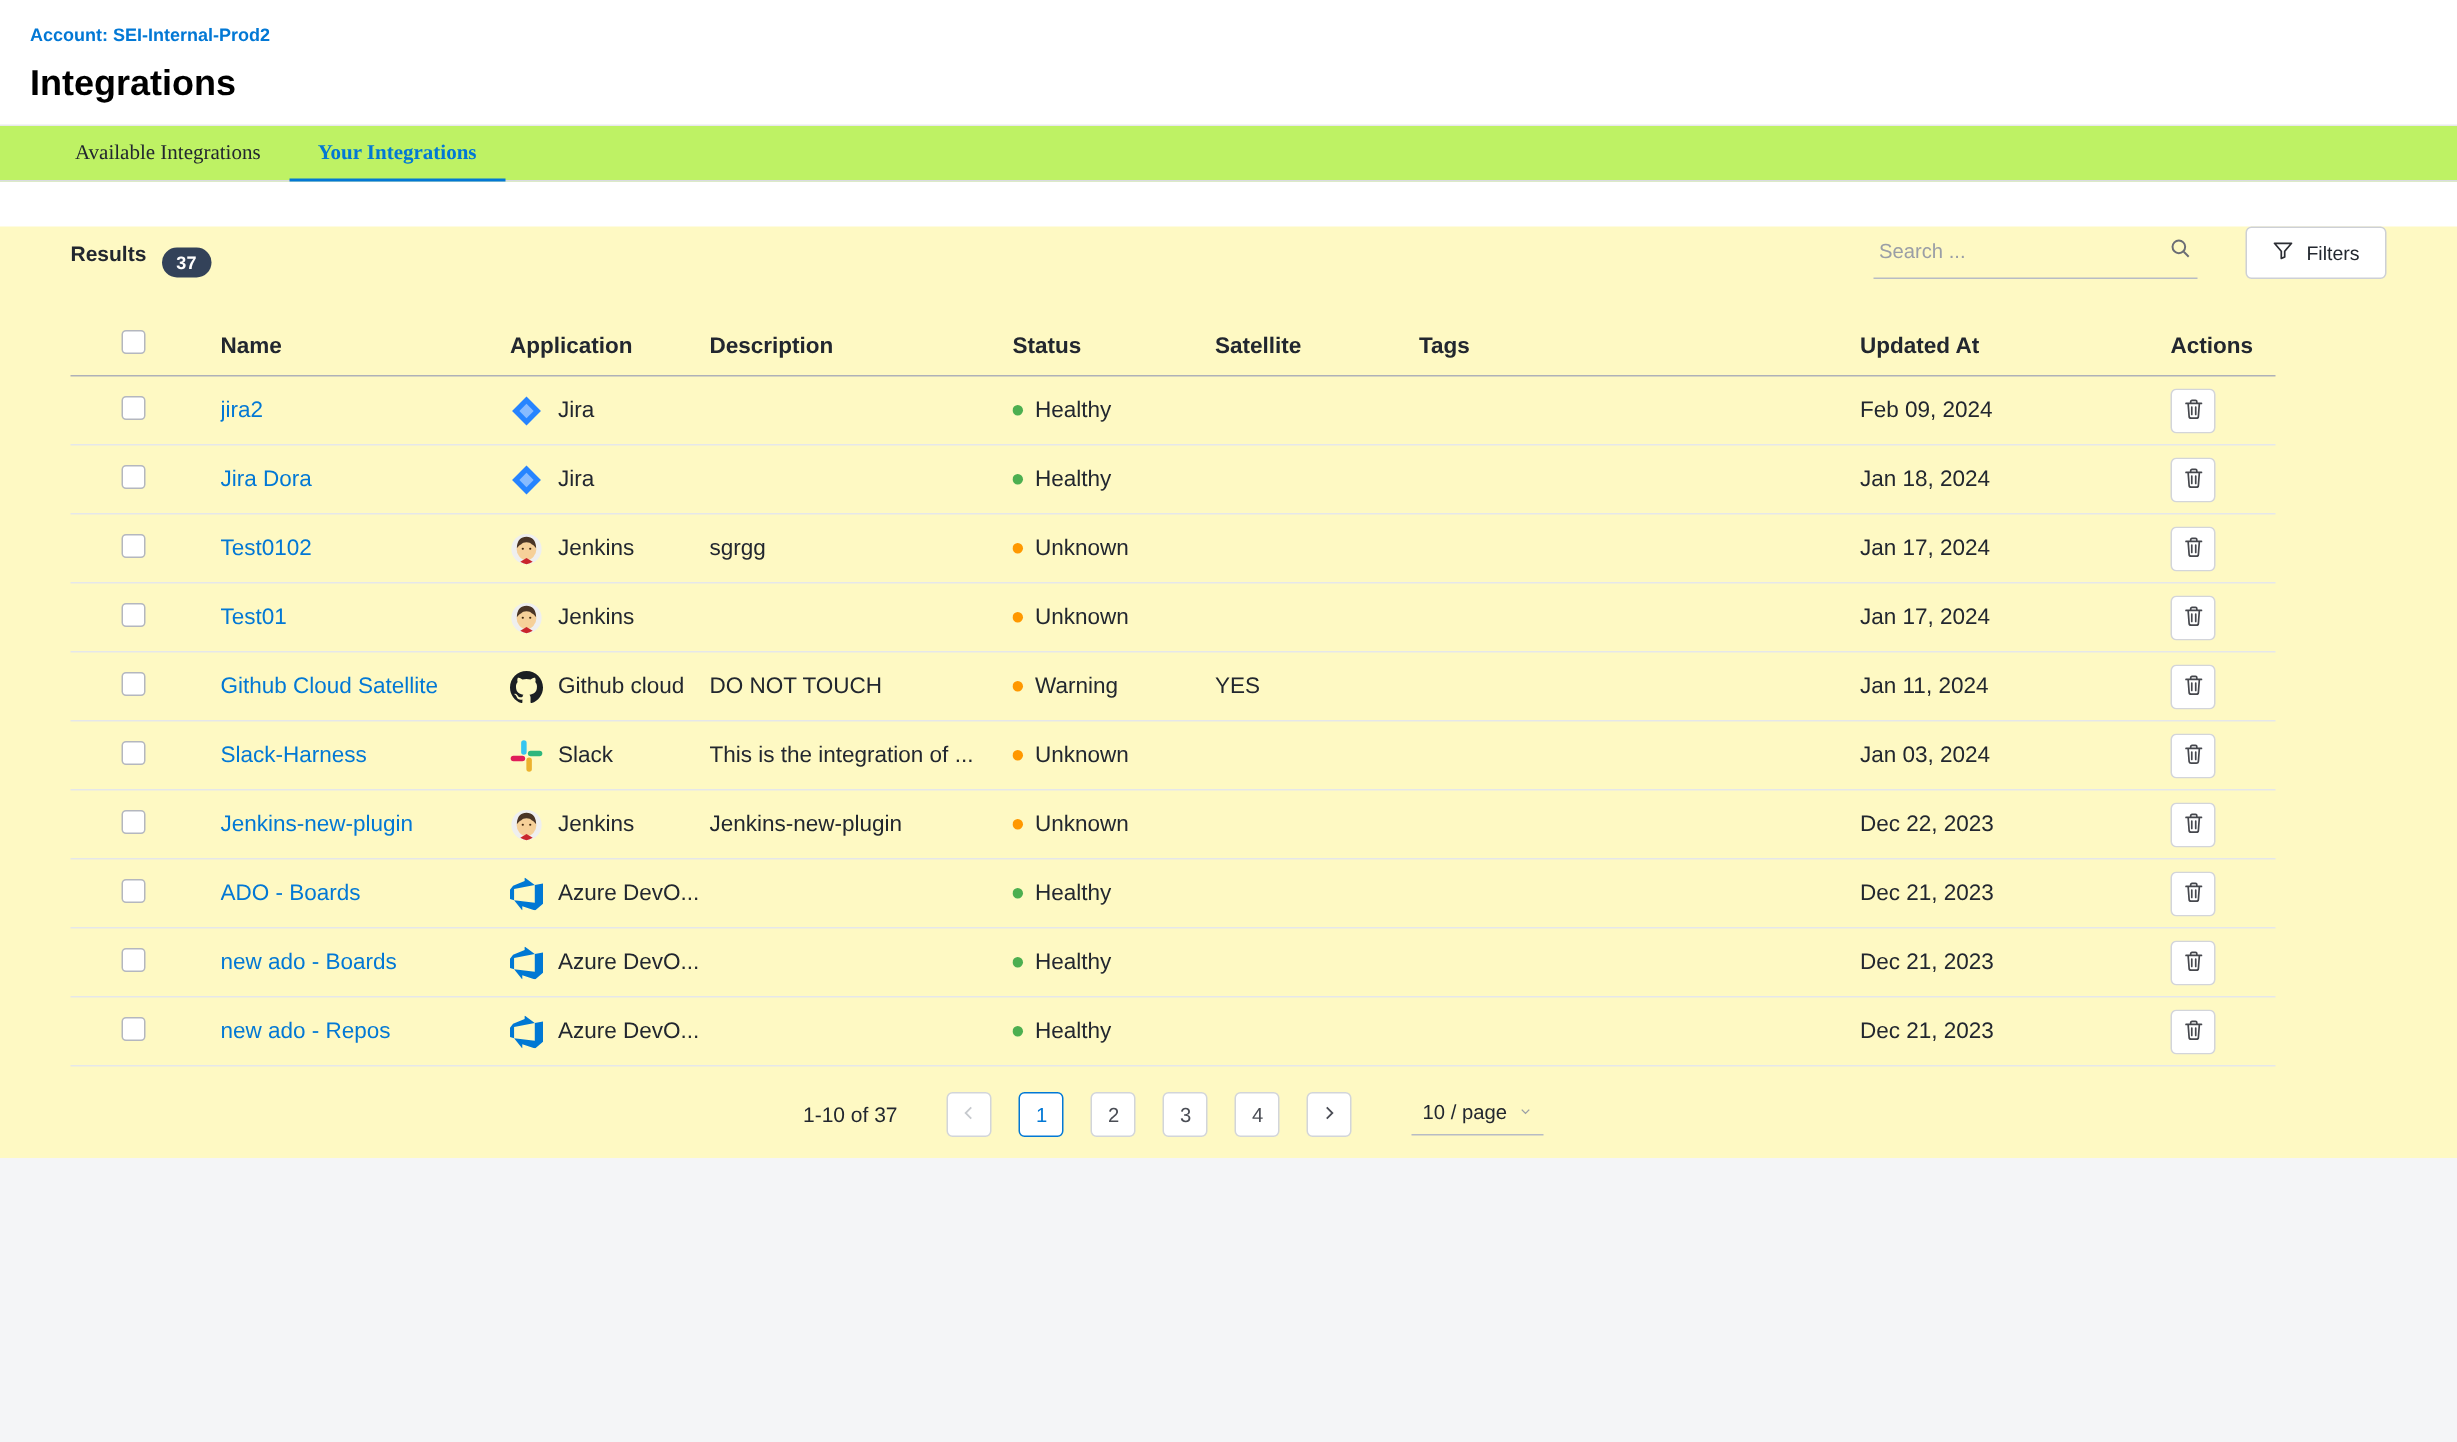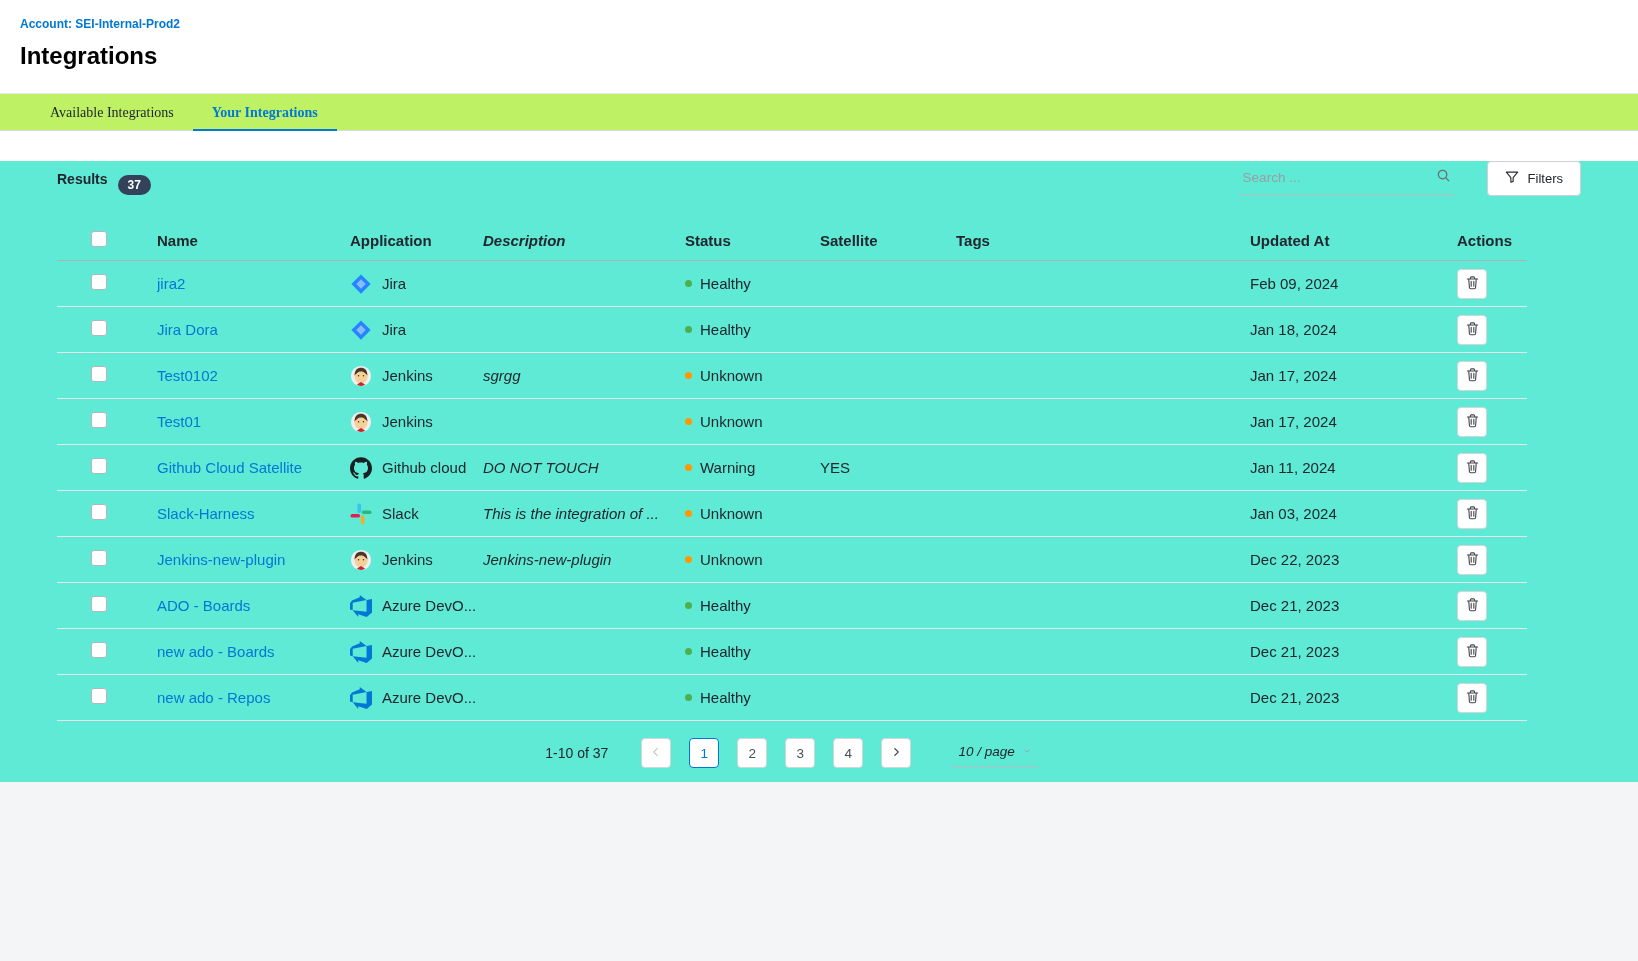--- a/index.html
+++ b/index.html
@@ -7,32 +7,32 @@
     margin: 0; padding: 0;
     width: 1638px; height: 961px;
     background: #f4f5f7;
     font-family: "Liberation Sans", sans-serif;
     color: #22272f;
     overflow: hidden;
   }
   .white-wrap { background: #ffffff; }
 
   
-  .page-header { padding: 14px 20px 23px; border-bottom: 1px solid #e8e9eb; background:#fff; }
+  .page-header { padding: 14px 20px 13px; border-bottom: 1px solid #e8e9eb; background:#fff; }
   .account-link { color: #0278d5; font-size: 12px; font-weight: 600; text-decoration: none; display:inline-block; }
   .page-title { margin: 10px 0 0; font-size: 24px; font-weight: 700; color: #000; }
 
   
   .tabs-row { background: #bef264; padding: 0 31px; border-bottom: 1px solid #d9dbe0; display: flex; font-family: Liberation Serif, serif; }
   .tab { padding: 11px 19px 8px; font-size: 14px; color: #22272f; cursor: pointer;
          border-bottom: 2px solid transparent; margin-bottom: -1px; }
   .tab.active { color: #0278d5; font-weight: 600; border-bottom-color: #0278d5; }
 
   
-  .content { padding: 0 44px 14px; background: #5eead4; }
+  .content { padding: 0 34px 14px; background: #fef9c3; }
 
   .toolbar { display: flex; justify-content: space-between; align-items: center; margin: 30px 13px 0; }
   .results { display: flex; align-items: center; gap: 10px; font-size: 14px; font-weight: 700; }
   .badge { background: #334259; color: #fff; font-size: 12px; font-weight: 600;
            border-radius: 11px; padding: 4px 10px; line-height: 1; margin-top: 13px; }
   .toolbar-right { display: flex; align-items: center; gap: 32px; }
   .search-box { width: 216px; display: flex; align-items: center; gap: 8px;
                 border-bottom: 1px solid #b7bcc4; padding: 6px 4px 7px 2px; }
   .search-box input { border: none; outline: none; background: transparent; width: 100%;
                       font-size: 13.5px; color: #22272f; font-family: inherit; }
@@ -43,21 +43,21 @@
 
   
   .table { margin: 24px 13px 0; width: 1470px; font-size: 15px; }
   .thead { display: flex; align-items: center; height: 41px; font-weight: 700;
            border-bottom: 1px solid #aeb1b8; }
   .trow  { display: flex; align-items: center; height: 46px; border-bottom: 1px solid #e5e7ea; }
   .cell { white-space: nowrap; overflow: hidden; text-overflow: ellipsis; padding-right: 10px; }
   .c-check { width: 100px; padding-left: 34px; flex: none; }
   .c-name  { width: 193px; flex: none; }
   .c-app   { width: 133px; flex: none; display: flex; align-items: center; gap: 10px; }
-  .c-desc  { width: 202px; flex: none; font-style: italic; }
+  .c-desc  { width: 202px; flex: none; }
   .c-status{ width: 135px; flex: none; display: flex; align-items: center; gap: 8px; }
   .c-sat   { width: 136px; flex: none; }
   .c-tags  { width: 294px; flex: none; }
   .c-upd   { width: 199px; flex: none; }
   .c-act   { flex: 1; display: flex; }
 
   .checkbox { width: 16px; height: 16px; border: 1.5px solid #b4b7bf; border-radius: 3px;
               background: #fff; display: inline-block; cursor: pointer; }
   .link { color: #0278d5; text-decoration: none; cursor: pointer; }
   .app-icon { width: 22px; height: 22px; flex: none; display: inline-flex; align-items: center; justify-content: center; }
@@ -70,21 +70,21 @@
   .pagination { width: 1470px; margin: 17px 13px 0; display: flex; align-items: center;
                 justify-content: center; gap: 18px; font-size: 14px; }
   .range { margin-right: 15px; }
   .pg-btn { width: 30px; height: 30px; border: 1px solid #d2d5da; border-radius: 4px; background: #fff;
             display: flex; align-items: center; justify-content: center; font-size: 13.5px;
             color: #4a4d55; cursor: pointer; font-family: inherit; }
   .pg-btn.active { border-color: #0278d5; color: #0278d5; }
   .pg-btn.prev { color: #c6c9ce; }
   .page-size { display: flex; align-items: flex-end; gap: 7px; margin-left: 22px;
                padding: 5px 7px 7px; border-bottom: 1px solid #b7bcc4;
-               font-size: 13.5px; color: #22272f; cursor: pointer; font-style: italic; }
+               font-size: 13.5px; color: #22272f; cursor: pointer; }
 </style>
 </head>
 <body>
 
 <div class="white-wrap">
 
   <div class="page-header">
     <a href="#" class="account-link">Account: SEI-Internal-Prod2</a>
     <h1 class="page-title">Integrations</h1>
   </div>

